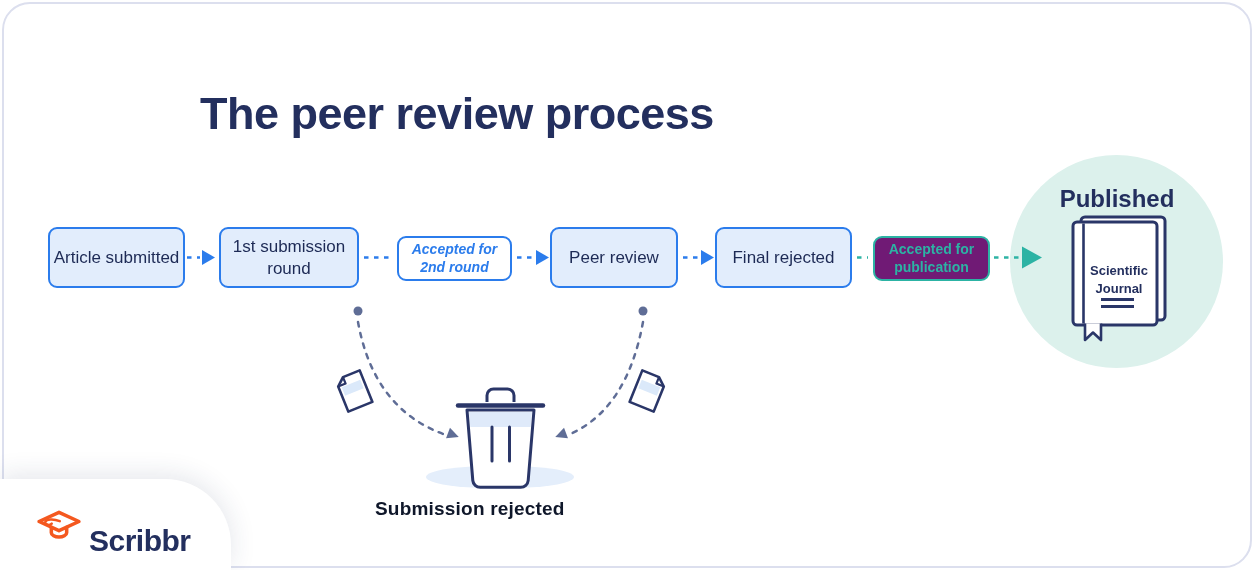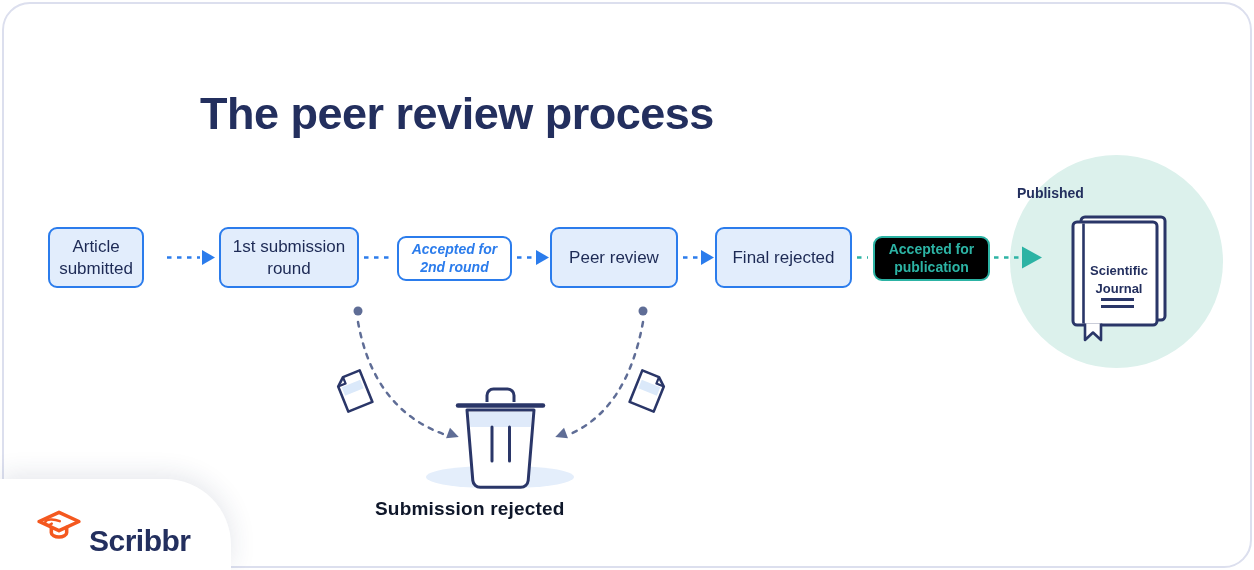--- a/index.html
+++ b/index.html
@@ -23,35 +23,35 @@
     position:absolute;display:flex;align-items:center;justify-content:center;
     text-align:center;border-radius:9px;box-sizing:border-box;line-height:1.25;
   }
   .box.primary{
     background:#e2edfc;border:2px solid #2b7cec;color:#1d2a55;font-size:17px;
   }
   .box.outline-blue{
     background:#ffffff;border:2px solid #2b7cec;color:#2b7cec;font-size:14px;font-weight:bold;font-style:italic;
   }
   .box.outline-teal{
-    background:#000000;border:2px solid #2cb3a4;color:#2cb3a4;font-size:14px;font-weight:bold;
+    background:#701a75;border:2px solid #2cb3a4;color:#2cb3a4;font-size:14px;font-weight:bold;
   }
-  .b1{left:48px;top:227px;width:96px;height:61px;}
+  .b1{left:48px;top:227px;width:137px;height:61px;}
   .b2{left:219px;top:227px;width:140px;height:61px;}
   .b3{left:397px;top:236px;width:115px;height:45px;}
   .b4{left:550px;top:227px;width:128px;height:61px;}
   .b5{left:715px;top:227px;width:137px;height:61px;}
   .b6{left:873px;top:236px;width:117px;height:45px;}
   .published-circle{
     position:absolute;left:1010px;top:155px;width:213px;height:213px;
     border-radius:50%;background:#dcf1ec;
   }
   .published-label{
-    position:absolute;left:1017px;top:185px;width:200px;
-    font-size:14px;font-weight:bold;color:#232f5e;
+    position:absolute;left:1017px;top:185px;width:200px;text-align:center;
+    font-size:24px;font-weight:bold;color:#232f5e;
   }
   .book-label{
     position:absolute;left:1078px;top:262px;width:82px;text-align:center;
     font-size:13px;font-weight:bold;color:#232f5e;line-height:1.4;
   }
   .rejected-label{
     position:absolute;left:375px;top:498px;width:250px;text-align:left;
     font-size:19px;font-weight:bold;color:#0f172a;letter-spacing:0.2px;
   }
   .logo-tab{

